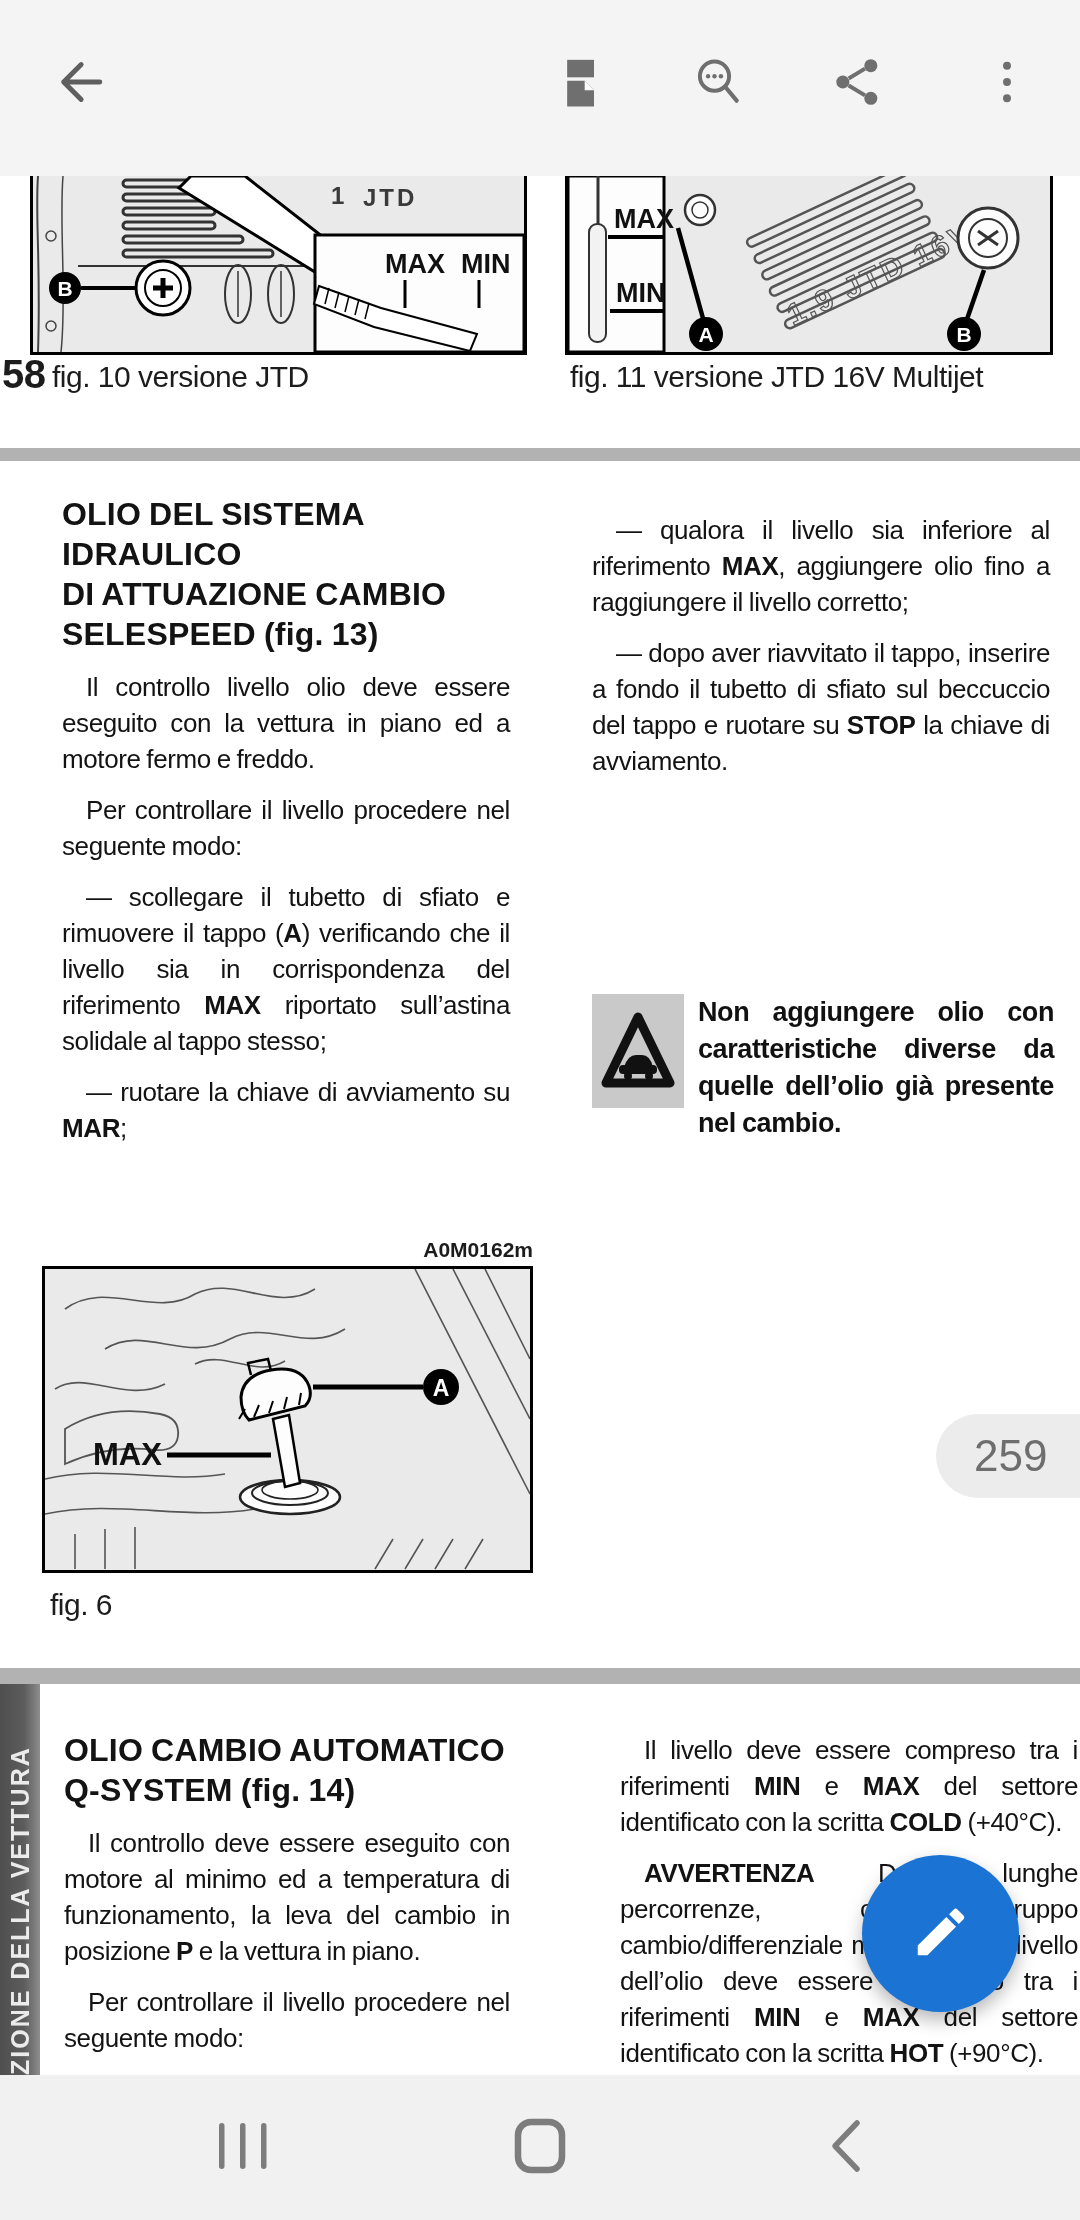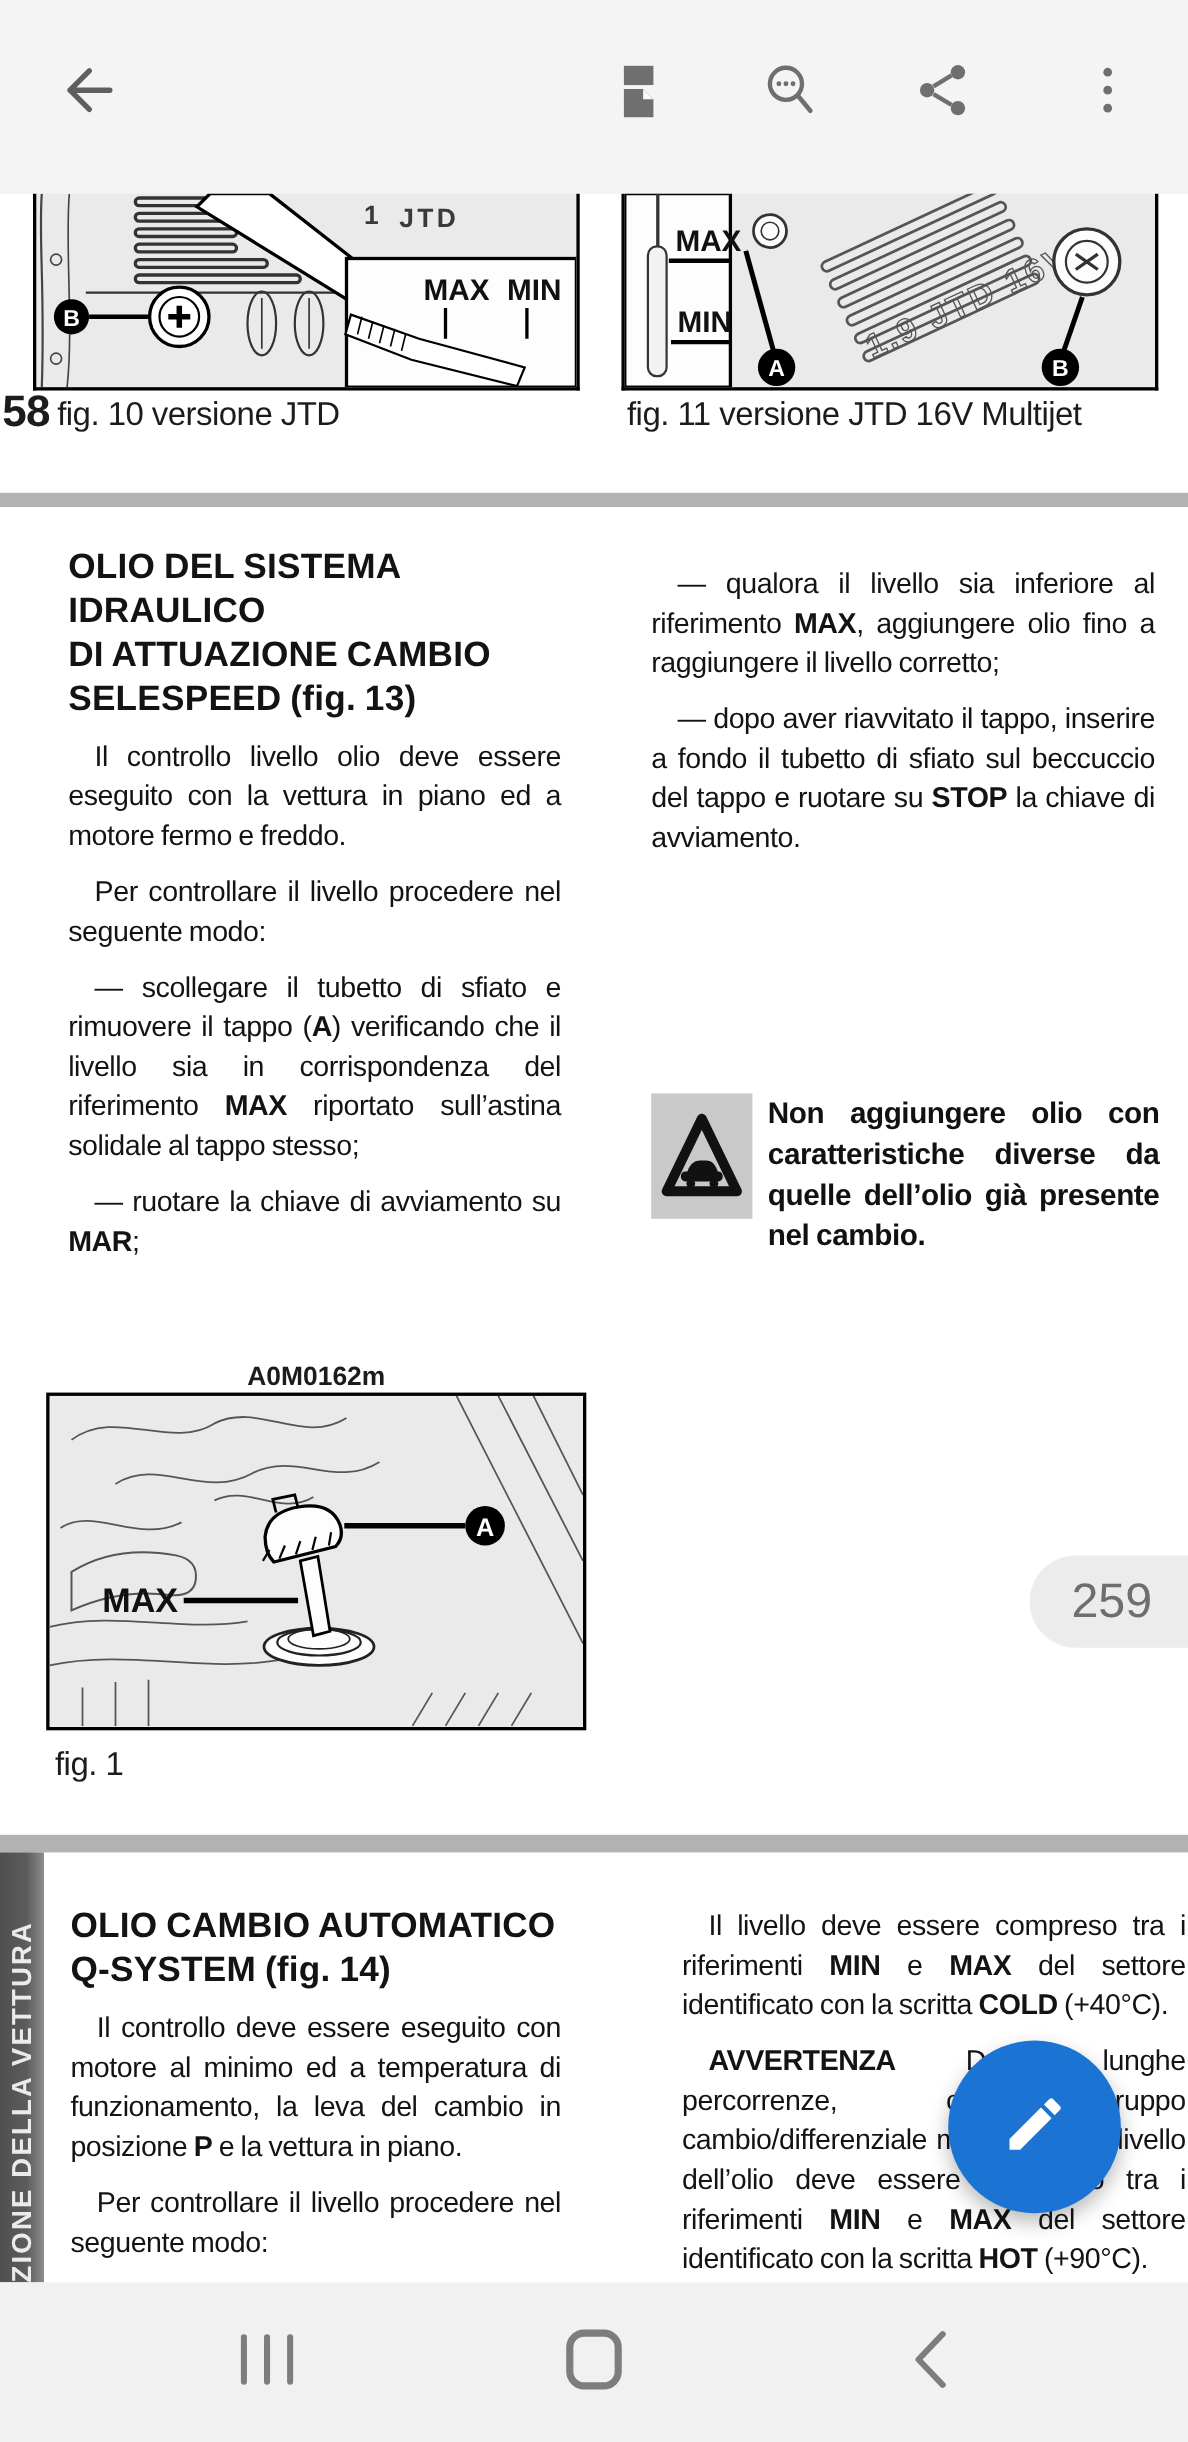--- a/index.html
+++ b/index.html
@@ -38,21 +38,21 @@
   
   .col { position:absolute; font-size:26px; line-height:36px; letter-spacing:-0.4px; word-spacing:-1px; text-align:justify; color:#131313; }
   .col p { text-indent:24px; margin-bottom:15px; }
   .sec-title { font-weight:700; font-size:32px; line-height:40px; letter-spacing:0.2px; text-align:left; text-indent:0 !important; margin-bottom:18px; }
   #sel-left  { left:62px;  top:318px; width:448px; }
   #sel-right { left:592px; top:336px; width:458px; }
   
   .warning { position:absolute; left:592px; top:818px; width:462px; font-size:27px; font-weight:700; line-height:37px; text-align:justify; letter-spacing:-0.4px; word-spacing:-1px; }
   .warn-icon { float:left; width:92px; height:114px; background:#c9c9c9; margin-right:14px; margin-bottom:4px; display:flex; align-items:center; justify-content:center; }
   
-  #fig13-code { position:absolute; left:42px; top:1062px; width:491px; text-align:center; font-size:24px; font-weight:700; letter-spacing:0; }
+  #fig13-code { position:absolute; left:42px; top:1062px; width:491px; text-align:right; font-size:21px; font-weight:700; letter-spacing:0; }
   #fig13 { position:absolute; left:42px; top:1090px; width:491px; height:307px; background:#eaeaea; border:3px solid #000; }
   #cap13 { left:50px; top:1412px; }
   
   .page-badge {
     position:absolute; left:936px; top:1238px; width:170px; height:84px;
     background:#ececec; border-radius:42px 0 0 42px;
     display:flex; align-items:center; justify-content:flex-start; padding-left:38px;
     font-size:44px; color:#6e6e6e; letter-spacing:0;
   }
   
@@ -269,21 +269,21 @@
         <g stroke="#000" stroke-width="2">
           <path d="M200 140 l-6 10 M214 136 l-5 12 M228 132 l-4 12 M242 128 l-3 12 M256 124 l-2 12"></path>
         </g>
         <text x="48" y="196" font-size="31" font-weight="700" fill="#111">MAX</text>
         <path d="M122 186 H226" stroke="#000" stroke-width="5"></path>
         <path d="M268 118 H378" stroke="#000" stroke-width="5"></path>
         <circle cx="396" cy="118" r="18" fill="#000"></circle>
         <text x="396" y="127" font-size="23" font-weight="700" fill="#fff" text-anchor="middle">A</text>
       </svg>
     </div>
-    <span class="caption" id="cap13">fig. 1</span>
+    <span class="caption" id="cap13">fig. 6</span>
 
     <div class="page-badge">
       <span>259</span>
     </div>
 
     <div class="band" id="band2"></div>
 
     <div class="side-tab">
       <span>ZIONE DELLA VETTURA</span>
     </div>

